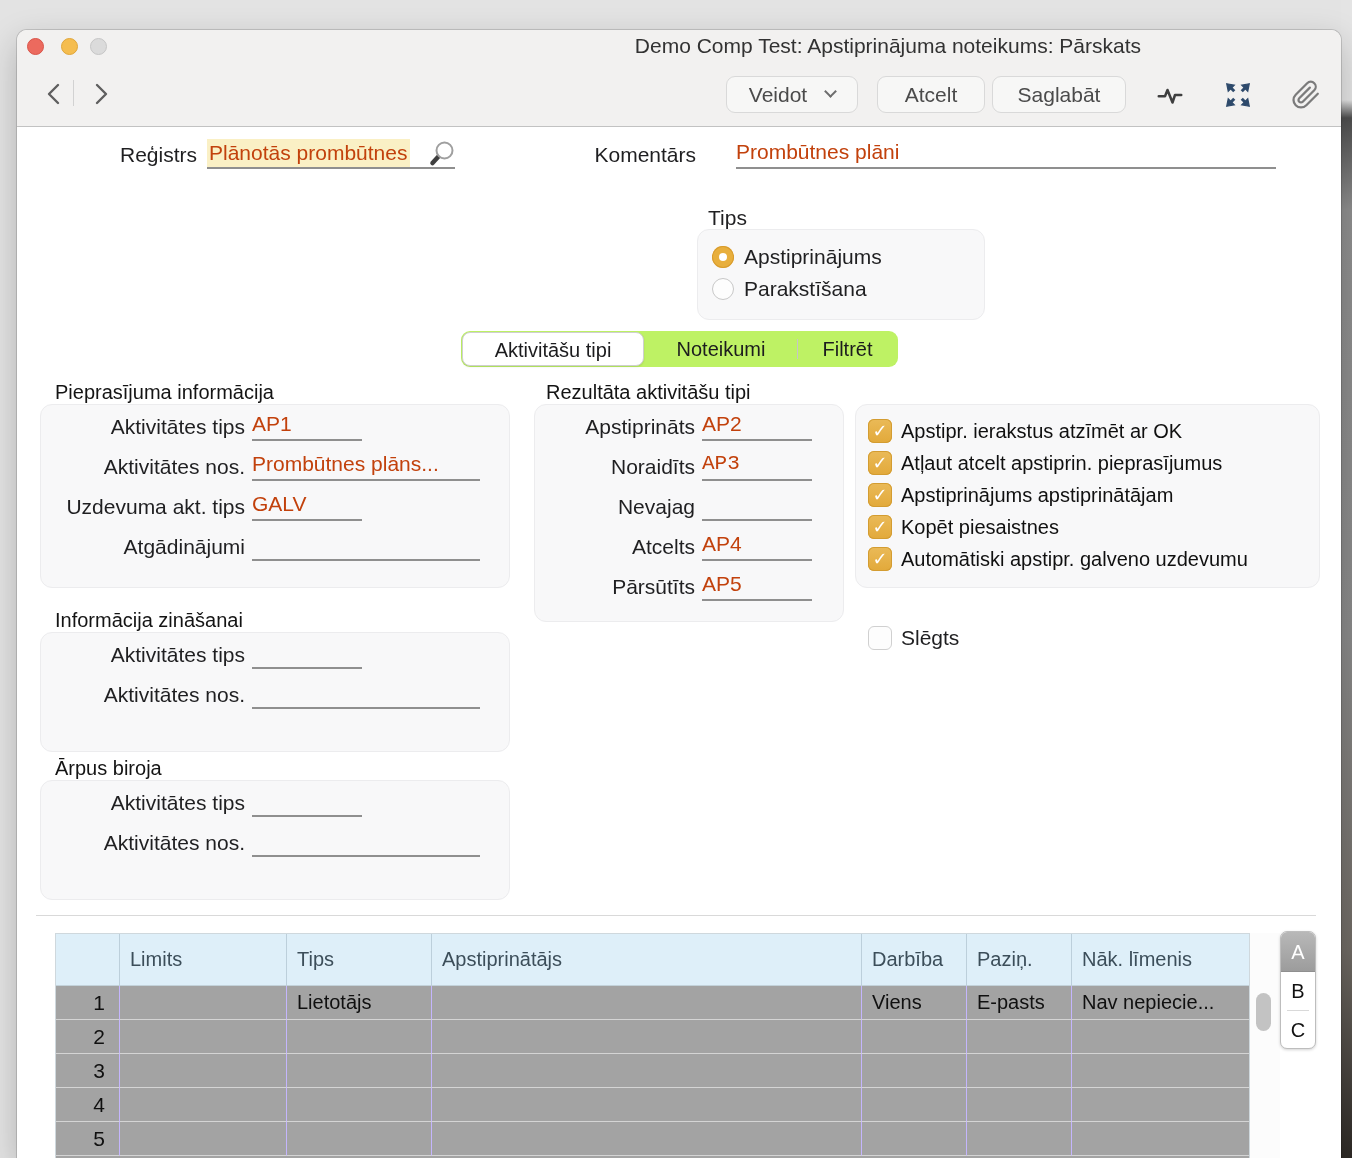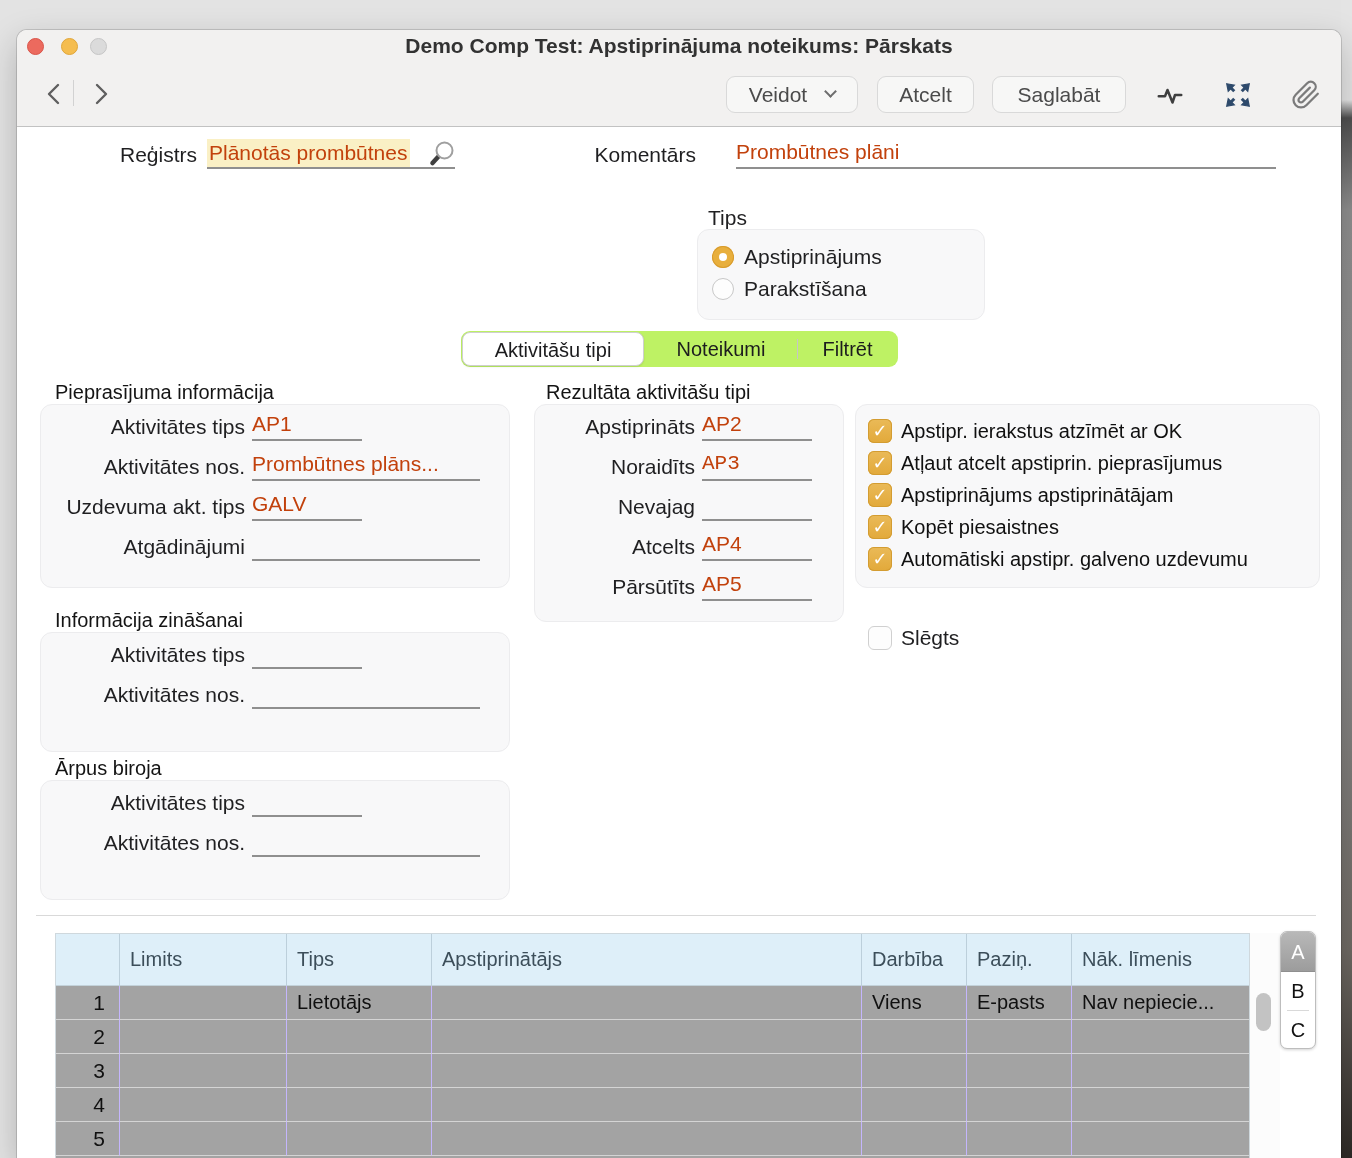--- a/index.html
+++ b/index.html
@@ -18,21 +18,21 @@
     box-shadow:0 0 0 1px rgba(0,0,0,.14), 0 12px 34px rgba(0,0,0,.22); }
   .window-header { position:absolute; left:17px; top:30px; width:1324px; height:97px;
     background:#f2f1f0; border-radius:10px 10px 0 0; border-bottom:1px solid #c2c2c2; }
 
   .traffic { position:absolute; width:17px; height:17px; border-radius:50%; top:38px; }
   .traffic.red    { left:27px;  background:#ec6a5e; border:1px solid #d95449; }
   .traffic.yellow { left:61px;  background:#f5bd4f; border:1px solid #e0a63a; }
   .traffic.gray   { left:90px;  background:#dbdbdb; border:1px solid #c6c6c6; }
 
   .win-title { position:absolute; left:217px; top:32px; width:924px; height:28px;
-    text-align:center; font-size:21px; font-weight:bold; color:#323232; line-height:28px; }
+    text-align:right; font-size:21px; font-weight:normal; color:#323232; line-height:28px; }
 
   .nav-btn { position:absolute; top:79px; width:26px; height:30px; color:#5f5f5f; cursor:default; }
   .nav-btn svg { display:block; }
   .nav-divider { position:absolute; left:73px; top:80px; width:1px; height:26px; background:#d2d2d2; }
 
   .tb-btn { position:absolute; top:76px; height:37px; background:#f7f7f6; border:1px solid #d9d9d9;
     border-radius:9px; font-size:21px; color:#4b4b4b; display:flex; align-items:center; justify-content:center;gap:7px; }
   .chev-down { display:inline-block; width:9px; height:9px; border-right:2px solid #6d6d6d;
     border-bottom:2px solid #6d6d6d; transform:rotate(45deg); margin-left:12px; margin-top:-6px; }
 
@@ -120,21 +120,21 @@
   <div class="nav-btn" style="left:88px;">
     <svg width="26" height="30" viewBox="0 0 26 30">
         <polyline points="9,6 18,15 9,24" fill="none" stroke="#5f5f5f" stroke-width="2.4" stroke-linecap="round" stroke-linejoin="round"></polyline>
       </svg>
   </div>
 
   <div class="tb-btn" style="left:726px; width:132px;">
     <span>Veidot</span>
     <span class="chev-down"></span>
   </div>
-  <div class="tb-btn" style="left:877px; width:97px;align-items:center;">
+  <div class="tb-btn" style="left:877px; width:108px;align-items:center;">
     <span>Atcelt</span>
   </div>
   <div class="tb-btn" style="left:992px; width:134px;">
     <span>Saglabāt</span>
   </div>
 
   <div class="tb-icon" style="left:1155px;">
     <svg width="30" height="30" viewBox="0 0 24 24">
         <polyline points="3,13 8,13 10,8 14,18 16,12 21,12" fill="none" stroke="#3e3e3e" stroke-width="2" stroke-linecap="round" stroke-linejoin="round"></polyline>
       </svg>

